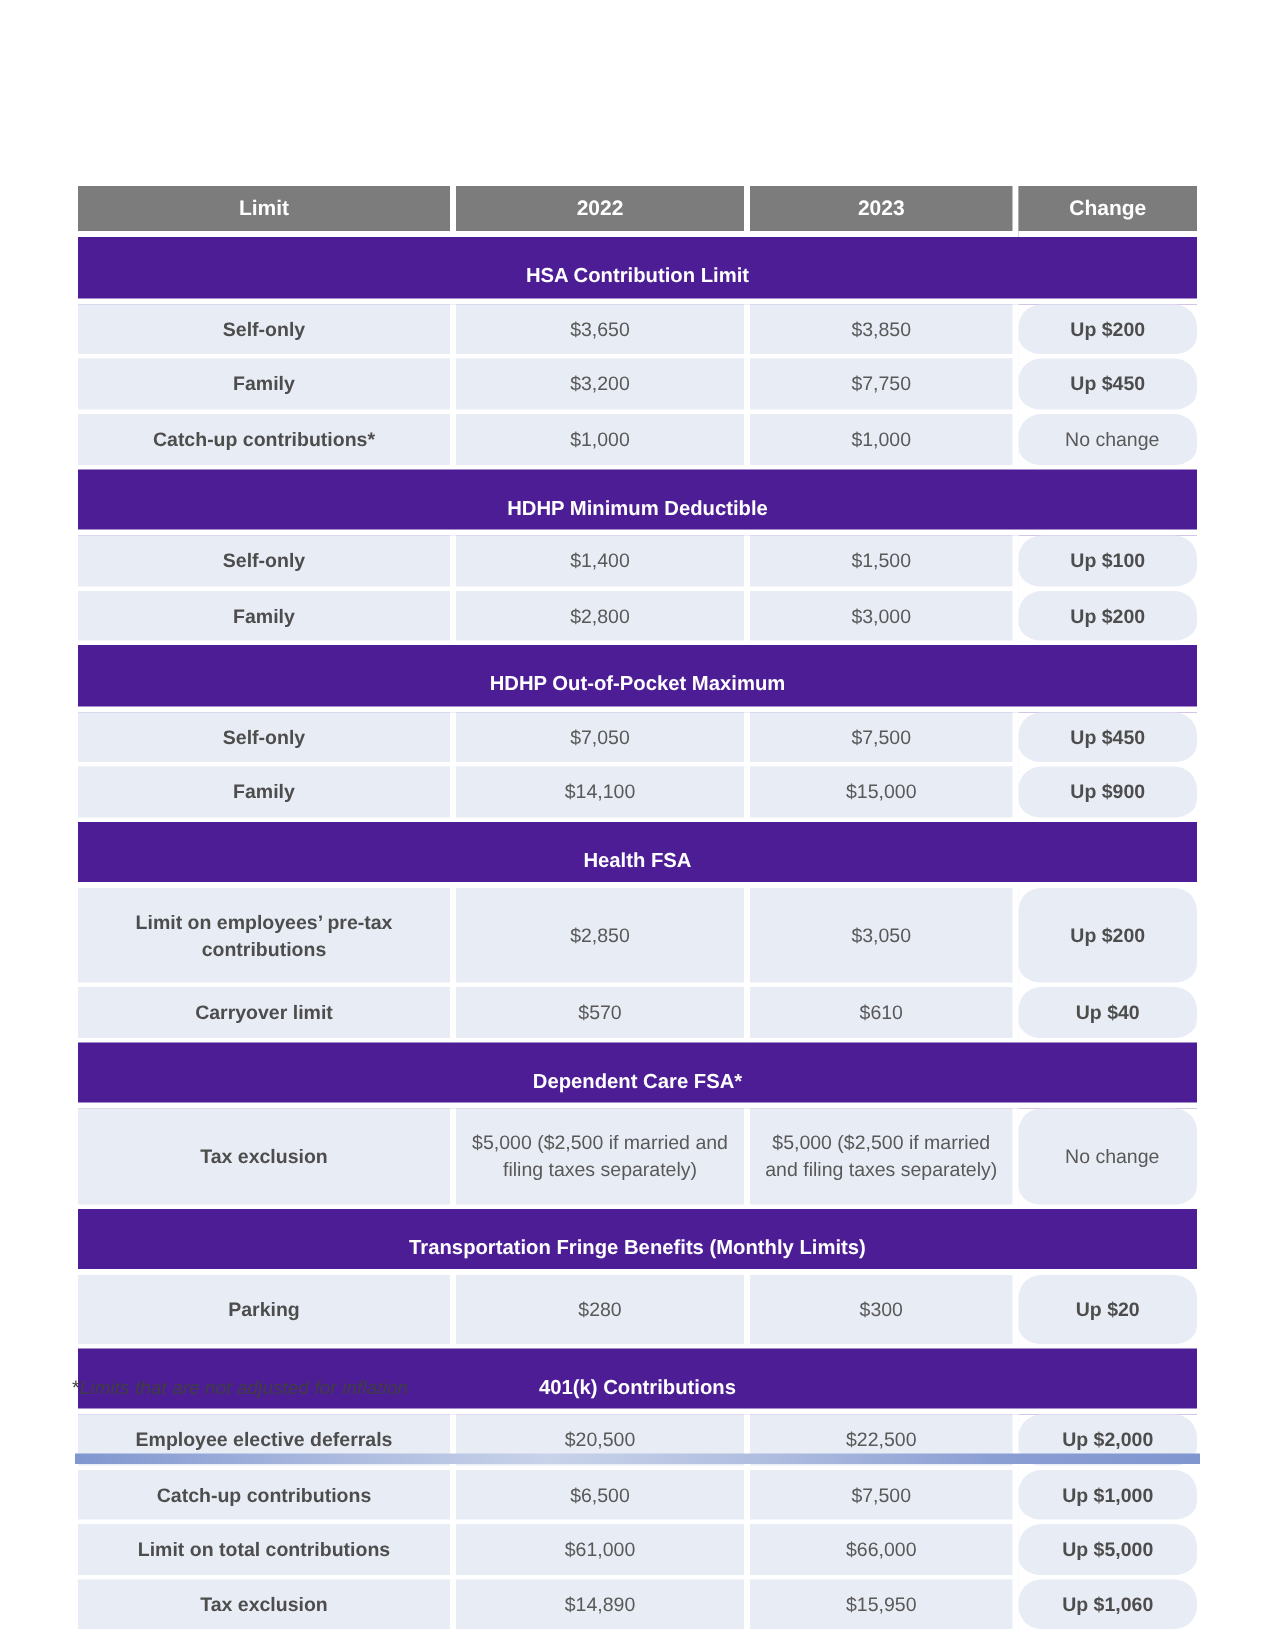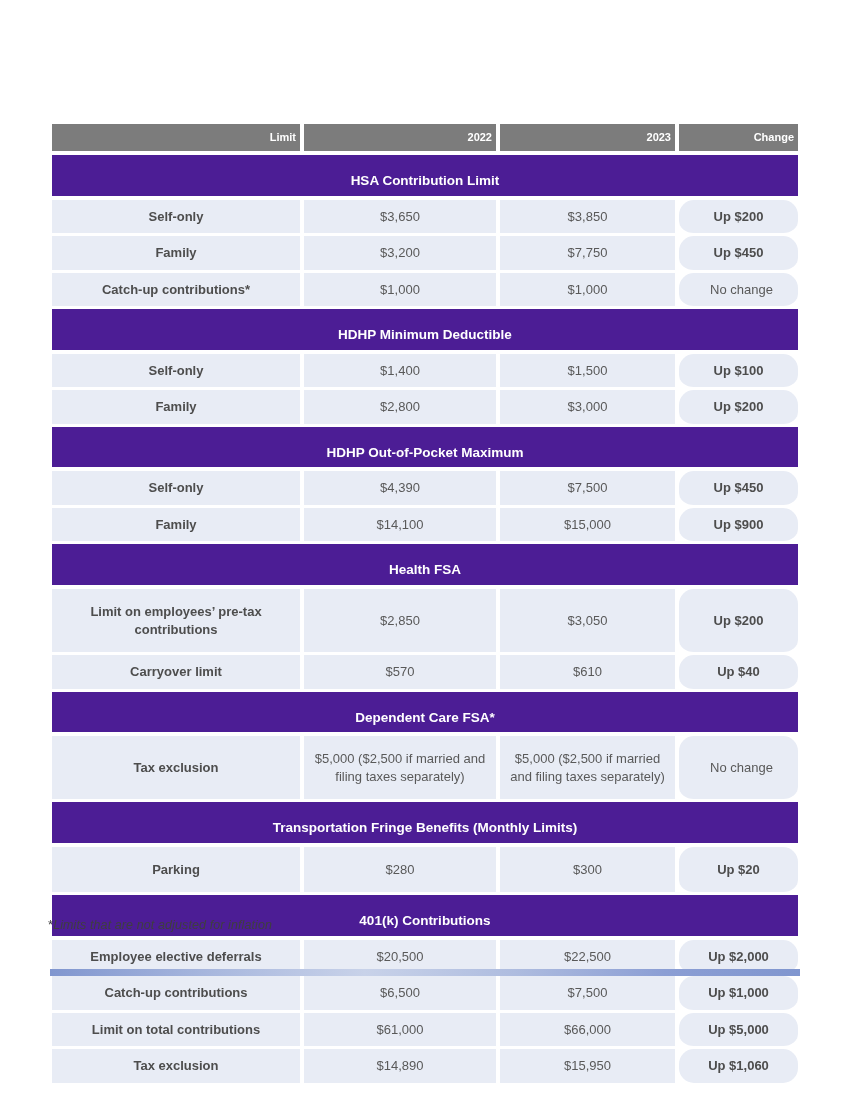--- a/index.html
+++ b/index.html
@@ -37,23 +37,23 @@
 
   col.c-limit   { width: 252px; }
   col.c-2022    { width: 196px; }
   col.c-2023    { width: 179px; }
   col.c-change  { width: 119px; }
 
   
   thead th {
     background: #7c7c7c;
     color: #ffffff;
-    font-size: 11px;
-    font-weight: bold;
-    text-align: right;
+    font-size: 14px;
+    font-weight: bold;
+    text-align: center;
     padding: 7px 4px 8px 4px;
     border-right: 4px solid #ffffff;
     border-bottom: 4px solid #ffffff;
     line-height: 1.1;
   }
   thead th:last-child { border-right: none; }
 
   
   tr.section td {
     background: #4c1d95;
@@ -182,21 +182,21 @@
             <td class="label">Family</td>
             <td>$2,800</td>
             <td>$3,000</td>
             <td class="change">Up $200</td>
           </tr>
           <tr class="section">
             <td colspan="4">HDHP Out-of-Pocket Maximum</td>
           </tr>
           <tr class="data">
             <td class="label">Self-only</td>
-            <td>$4,390</td>
+            <td>$7,050</td>
             <td>$7,500</td>
             <td class="change">Up $450</td>
           </tr>
           <tr class="data">
             <td class="label">Family</td>
             <td>$14,100</td>
             <td>$15,000</td>
             <td class="change">Up $900</td>
           </tr>
           <tr class="section">

